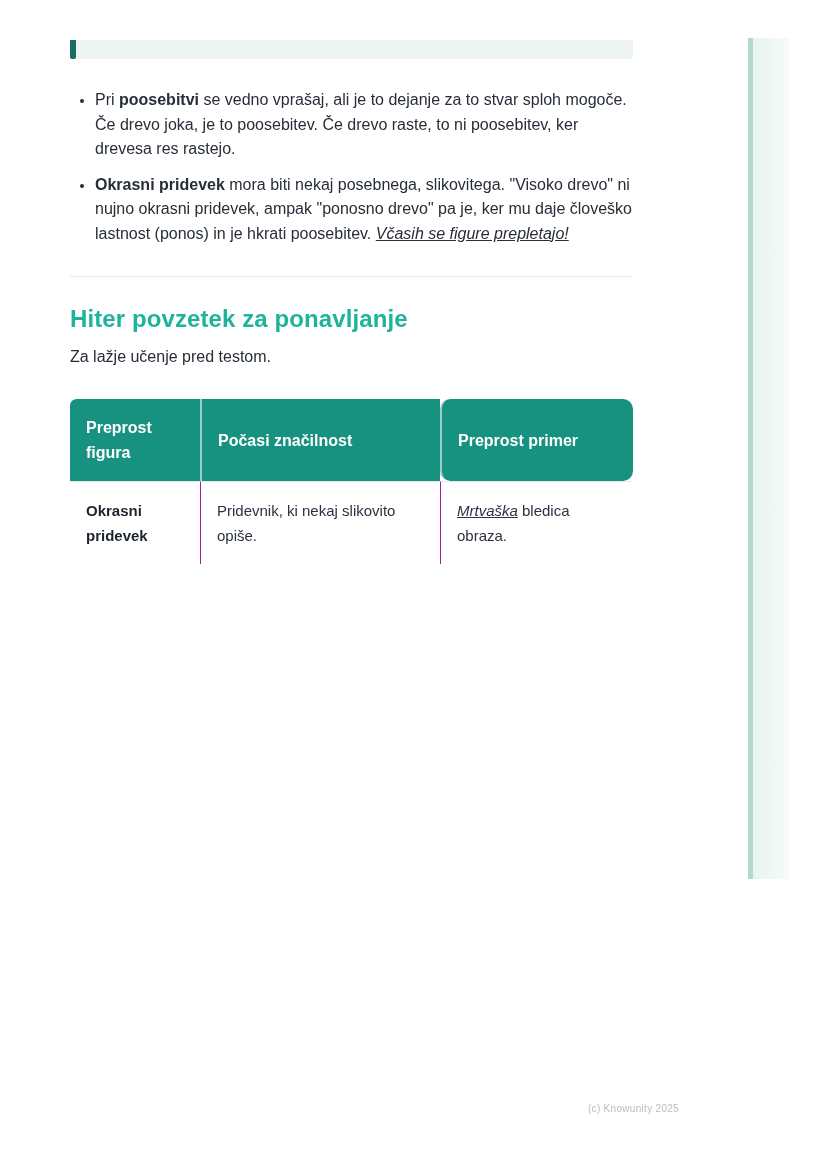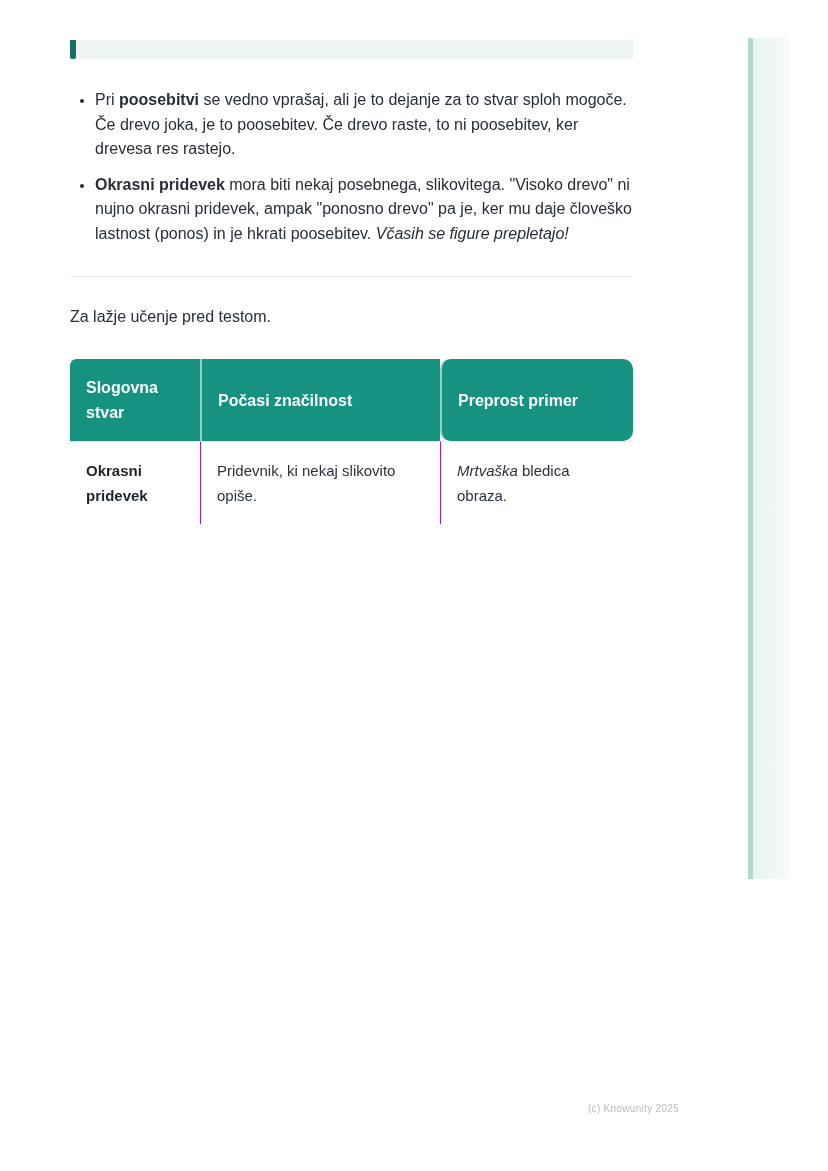--- a/index.html
+++ b/index.html
@@ -37,38 +37,38 @@
   }
   ul.bullets li {
     font-size: 16px;
     line-height: 24.5px;
     margin-bottom: 11px;
     color: #272e38;
   }
   ul.bullets li::marker { color: #272e38; font-size: 14px; }
 
   .b { font-weight: bold; }
-  .i { font-style: italic; }
+  .i { font-style: italic; text-decoration: underline; }
 
   hr.divider {
     border: none;
     border-top: 1px solid #e6e8ea;
     margin-top: 30px;
   }
 
   h2.section-heading {
     margin-top: 27px;
     font-size: 24px;
     line-height: 29px;
     font-weight: bold;
     color: #1eb49c;
     letter-spacing: 0.1px;
   }
   p.section-subtitle {
-    margin-top: 28px;
+    margin-top: 12px;
     font-size: 16px;
     line-height: 24px;
     color: #272e38;
   }
 
   
   table.summary {
     margin-top: 30px;
     width: 563px;
     border-collapse: separate;
@@ -137,32 +137,33 @@
       <div class="callout-bar"></div>
     </div>
 
     <ul class="bullets">
       <li><span>Pri </span><span class="b">poosebitvi</span><span> se vedno vprašaj, ali je to dejanje za to stvar sploh mogoče. Če drevo joka, je to poosebitev. Če drevo raste, to ni poosebitev, ker drevesa res rastejo.</span></li>
       <li><span class="b">Okrasni pridevek</span><span> mora biti nekaj posebnega, slikovitega. "Visoko drevo" ni nujno okrasni pridevek, ampak "ponosno drevo" pa je, ker mu daje človeško lastnost (ponos) in je hkrati poosebitev. </span><span class="i">Včasih se figure prepletajo!</span></li>
     </ul>
 
     <hr class="divider">
 
+    <h2 class="section-heading">Hiter povzetek za ponavljanje</h2>
 
     <p class="section-subtitle">Za lažje učenje pred testom.</p>
 
     <table class="summary">
       <colgroup>
         <col style="width:130px">
         <col style="width:240px">
         <col style="width:193px">
       </colgroup>
       <thead>
         <tr>
-          <th>Slogovna stvar</th>
+          <th>Preprost figura</th>
           <th>Počasi značilnost</th>
           <th>Preprost primer</th>
         </tr>
       </thead>
       <tbody>
         <tr>
           <td>Okrasni pridevek</td>
           <td><span>Pridevnik, ki nekaj slikovito opiše.</span></td>
           <td><span class="i">Mrtvaška</span><span> bledica obraza.</span></td>
         </tr>

